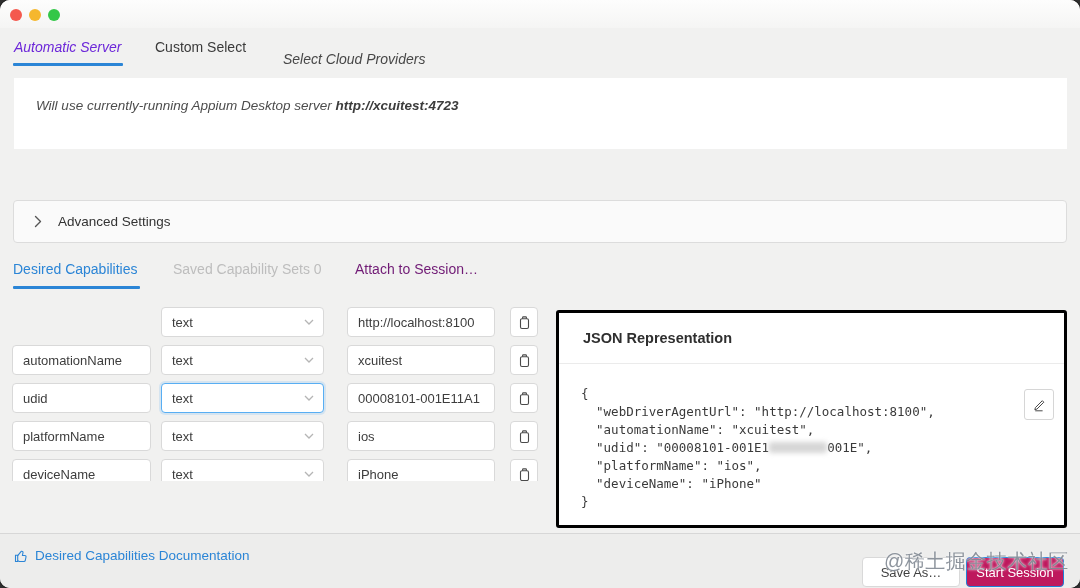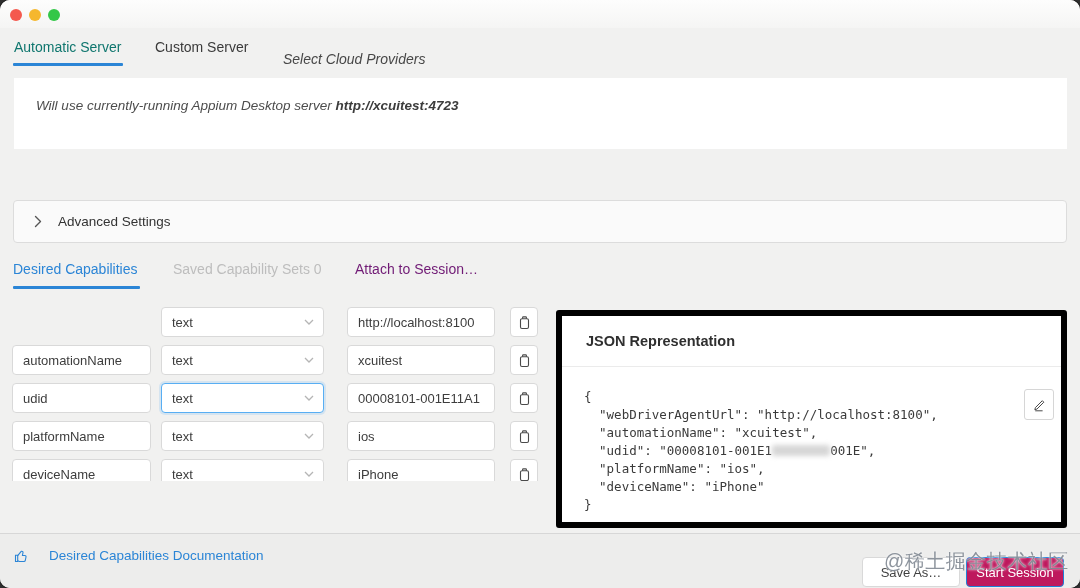--- a/index.html
+++ b/index.html
@@ -16,21 +16,21 @@
   }
   
   .titlebar{left:0;top:0;width:1080px;height:28px;
     background:linear-gradient(#fdfdfd,#f5f5f4);}
   .tl{position:absolute;top:9px;width:12px;height:12px;border-radius:50%;}
   .tl.close{left:10px;background:#f4594e;}
   .tl.min{left:29px;background:#f5b72e;}
   .tl.max{left:48px;background:#33c748;}
   
   .stab{position:absolute;top:39px;font-size:14px;font-weight:500;color:#3a3a3a;cursor:default;}
-  .stab.active{color:#0f766e;}
+  .stab.active{color:#6d28d9;font-style:italic;}
   .stab.italic{font-style:italic;color:#474747;margin-top:12px;}
   .tab-underline{height:3px;background:#2b85d6;border-radius:1px;}
   
   .msg-panel{left:14px;top:78px;width:1053px;height:71px;background:#ffffff;}
   .msg-text{position:absolute;left:22px;top:20px;font-size:13.5px;font-style:italic;color:#4c4c4c;}
   .msg-text b{color:#3c3c3c;}
   
   .advanced{left:13px;top:200px;width:1054px;height:43px;background:#fafafa;
     border:1px solid #dcdcdc;border-radius:4px;box-sizing:border-box;
     display:flex;align-items:center;cursor:pointer;}
@@ -50,33 +50,33 @@
   input.cap-field{padding:0 10px;outline:none;font-family:"Liberation Sans","DejaVu Sans",sans-serif;}
   .cap-name{left:0;width:139px;}
   .cap-type{left:149px;width:163px;display:flex;align-items:center;
     justify-content:space-between;padding:0 9px 0 10px;cursor:pointer;text-align:right;}
   .cap-type.focused{border-color:#58aef3;box-shadow:0 0 0 2px rgba(88,174,243,.18);}
   .cap-value{left:335px;width:148px;}
   .cap-del{left:498px;width:28px;display:flex;align-items:center;justify-content:center;
     cursor:pointer;padding:0;}
   
   .json-card{left:556px;top:310px;width:511px;height:218px;background:#fff;
-    border:6px solid #000000;border-radius:3px;box-sizing:border-box;}
+    border:3px solid #000000;border-radius:3px;box-sizing:border-box;}
   .json-head{position:absolute;left:0;top:0;right:0;height:50px;border-bottom:1px solid #ebebeb;}
   .json-title{position:absolute;left:24px;top:17px;font-size:14.5px;font-weight:700;color:#2f2f2f;}
   .json-pre{position:absolute;left:22px;top:72px;font-family:"DejaVu Sans Mono","Liberation Mono",monospace;
     font-size:12.5px;line-height:18px;color:#3a3a3a;white-space:pre;}
   .redact{display:inline-block;width:58px;height:11px;background:#d6d6d6;border-radius:2px;
     filter:blur(2.5px);vertical-align:-1px;}
   .edit-btn{left:1024px;top:389px;width:30px;height:31px;background:#fff;
     border:1px solid #d6d6d6;border-radius:3px;display:flex;align-items:center;
     justify-content:center;cursor:pointer;box-sizing:border-box;}
   
   .footer{left:0;top:533px;width:1080px;height:55px;background:#ededec;border-top:1px solid #d7d7d7;box-sizing:border-box;}
-  .doc-link{position:absolute;left:14px;top:14px;display:flex;align-items:center;gap:20px;
+  .doc-link{position:absolute;left:14px;top:14px;display:flex;align-items:center;gap:6px;
     color:#2b85d6;font-size:13.5px;cursor:pointer;text-decoration:none;}
   .btn{position:absolute;top:23px;height:30px;border-radius:4px;font-size:13px;
     display:flex;align-items:center;justify-content:center;cursor:pointer;
     font-family:"Liberation Sans","DejaVu Sans",sans-serif;box-sizing:border-box;}
   .btn-default{left:862px;width:98px;background:#fff;border:1px solid #d9d9d9;color:#3f3f3f;}
   .btn-primary{left:966px;width:98px;background:#be185d;border:1px solid #1f7fd8;color:#fff;}
   
   .watermark{left:884px;top:548px;font-size:20px;letter-spacing:.5px;
     color:rgba(58,70,86,.58);
     text-shadow:0 0 3px rgba(255,255,255,.9),0 0 1px rgba(255,255,255,.9);
@@ -88,21 +88,21 @@
 
 <div id="window">
 
   <div class="abs titlebar">
     <span class="tl close"></span>
     <span class="tl min"></span>
     <span class="tl max"></span>
   </div>
 
   <div class="stab active" style="left:14px">Automatic Server</div>
-  <div class="stab" style="left:155px">Custom Server</div>
+  <div class="stab" style="left:155px">Custom Select</div>
   <div class="stab italic" style="left:283px">Select Cloud Providers</div>
   <div class="abs tab-underline" style="left:13px;top:63px;width:110px"></div>
 
   <div class="abs msg-panel">
     <div class="msg-text"><span>Will use currently-running Appium Desktop server </span><b>http://xcuitest:4723</b></div>
   </div>
 
   <div class="abs advanced">
     <span class="chev">
       <svg width="8" height="13" viewBox="0 0 8 13">

